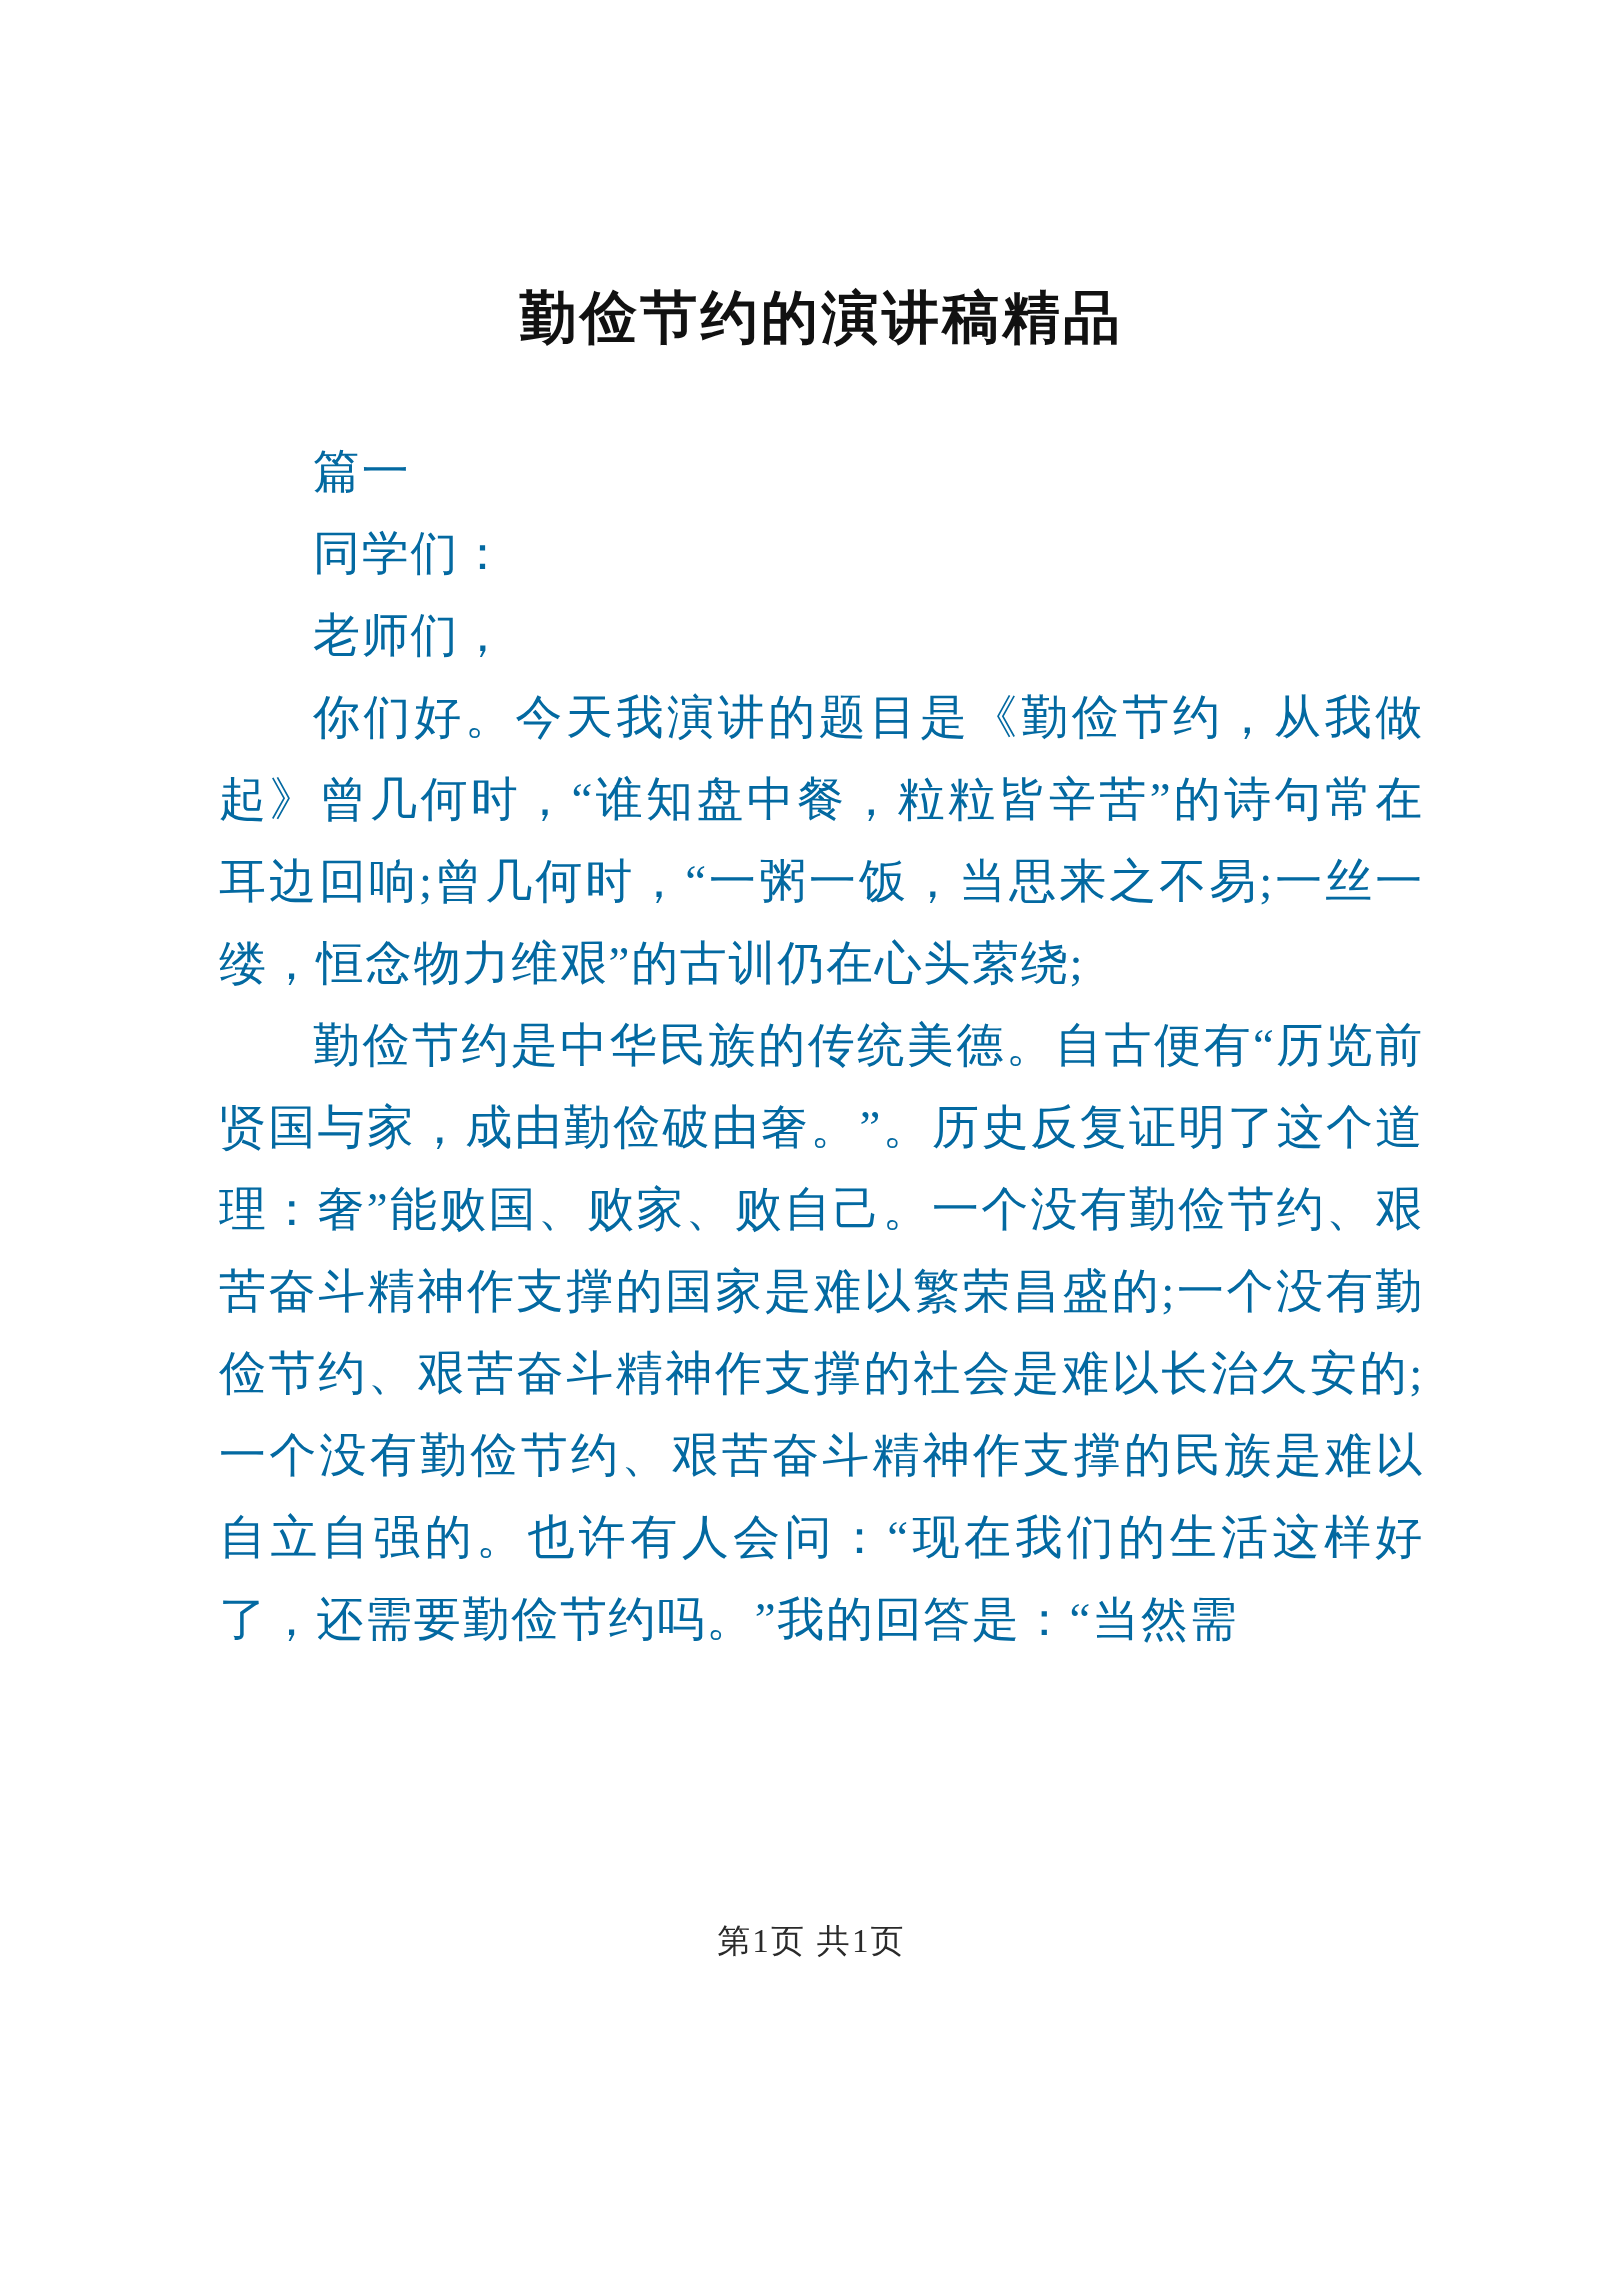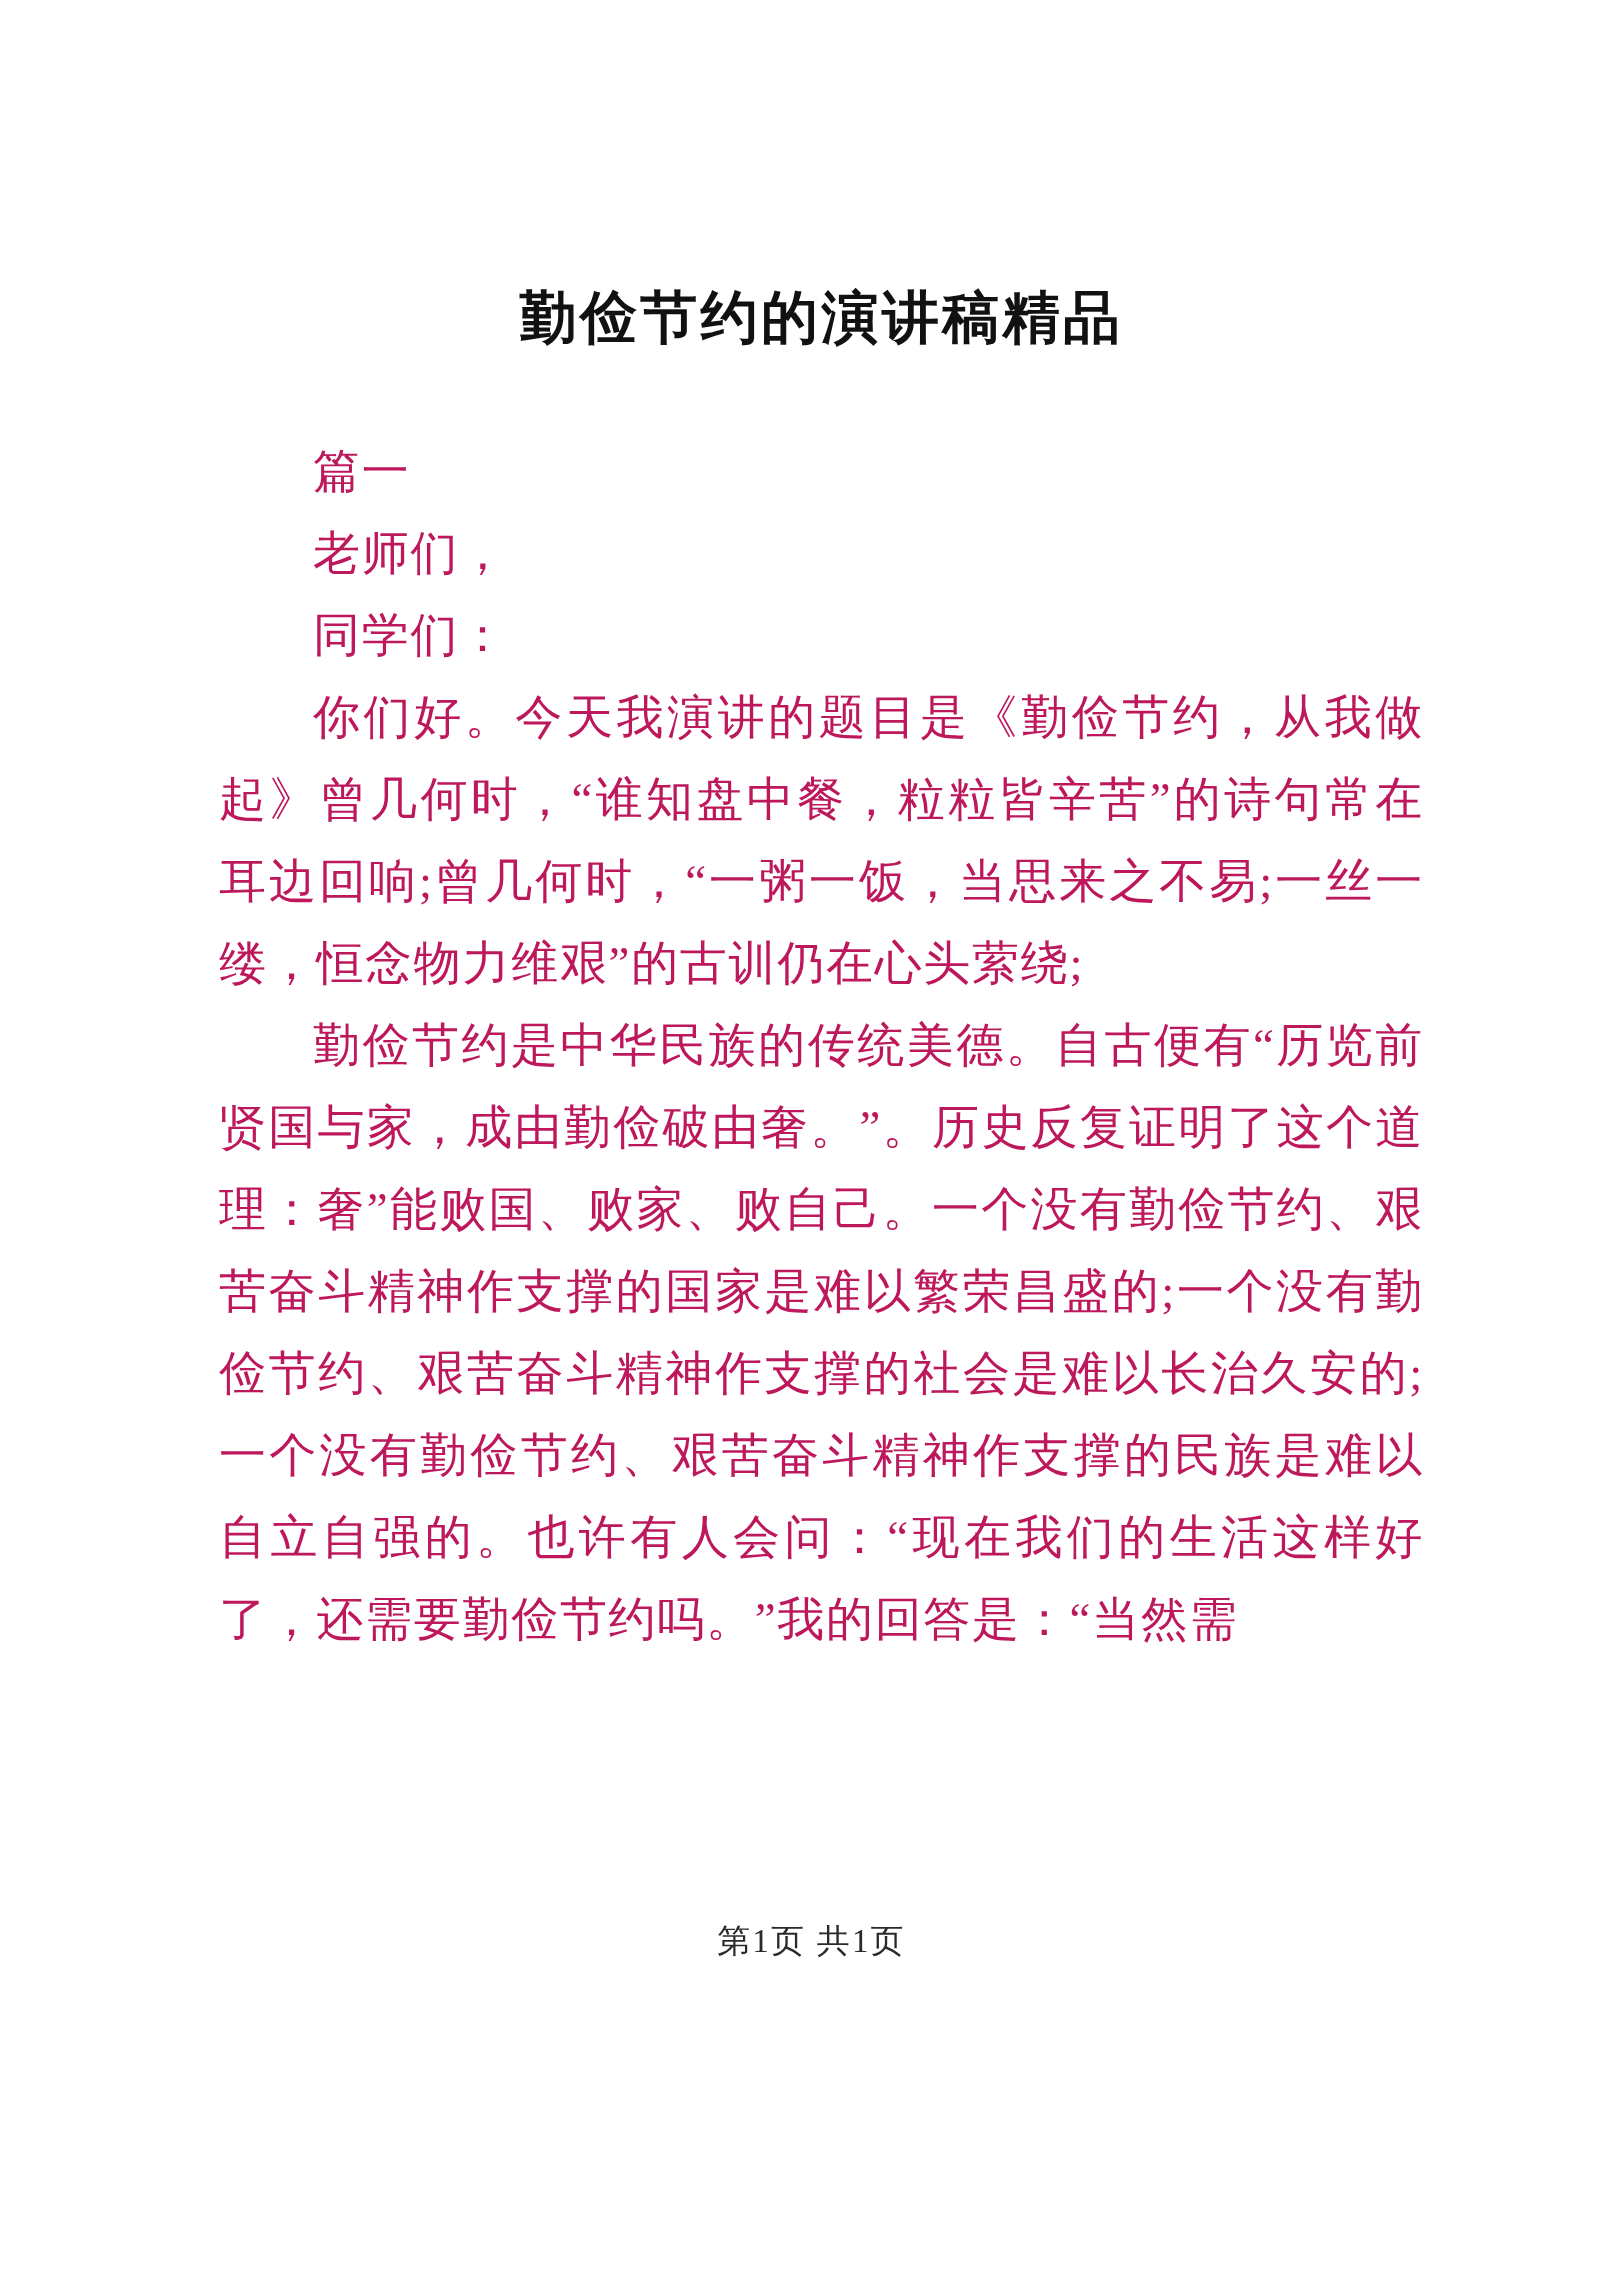--- a/index.html
+++ b/index.html
@@ -27,40 +27,40 @@
     color: #111111;
   }
   .para {
     margin: 0;
     font-size: 47px;
     line-height: 82px;
     letter-spacing: 1.7px;
     text-indent: 2em;
     text-align: justify;
     text-justify: inter-ideograph;
-    color: #be185d;
+    color: #0369a1;
   }
   .footer {
     position: absolute;
     left: 0;
     bottom: 98px;
     width: 100%;
     text-align: center;
     font-size: 33px;
     letter-spacing: 2.2px;
     color: #2a2a2a;
   }
 </style>
 </head>
 <body>
 
 <div class="page">
   <h1 class="title">勤俭节约的演讲稿精品</h1>
 
   <p class="para">篇一</p>
+  <p class="para">同学们：</p>
   <p class="para">老师们，</p>
-  <p class="para">同学们：</p>
   <p class="para">你们好。今天我演讲的题目是《勤俭节约，从我做起》曾几何时，“谁知盘中餐，粒粒皆辛苦”的诗句常在耳边回响;曾几何时，“一粥一饭，当思来之不易;一丝一缕，恒念物力维艰”的古训仍在心头萦绕;</p>
   <p class="para">勤俭节约是中华民族的传统美德。自古便有“历览前贤国与家，成由勤俭破由奢。”。历史反复证明了这个道理：奢”能败国、败家、败自己。一个没有勤俭节约、艰苦奋斗精神作支撑的国家是难以繁荣昌盛的;一个没有勤俭节约、艰苦奋斗精神作支撑的社会是难以长治久安的;一个没有勤俭节约、艰苦奋斗精神作支撑的民族是难以自立自强的。也许有人会问：“现在我们的生活这样好了，还需要勤俭节约吗。”我的回答是：“当然需</p>
 
   <div class="footer">第1页 共1页</div>
 </div>
 
 
 </body></html>

